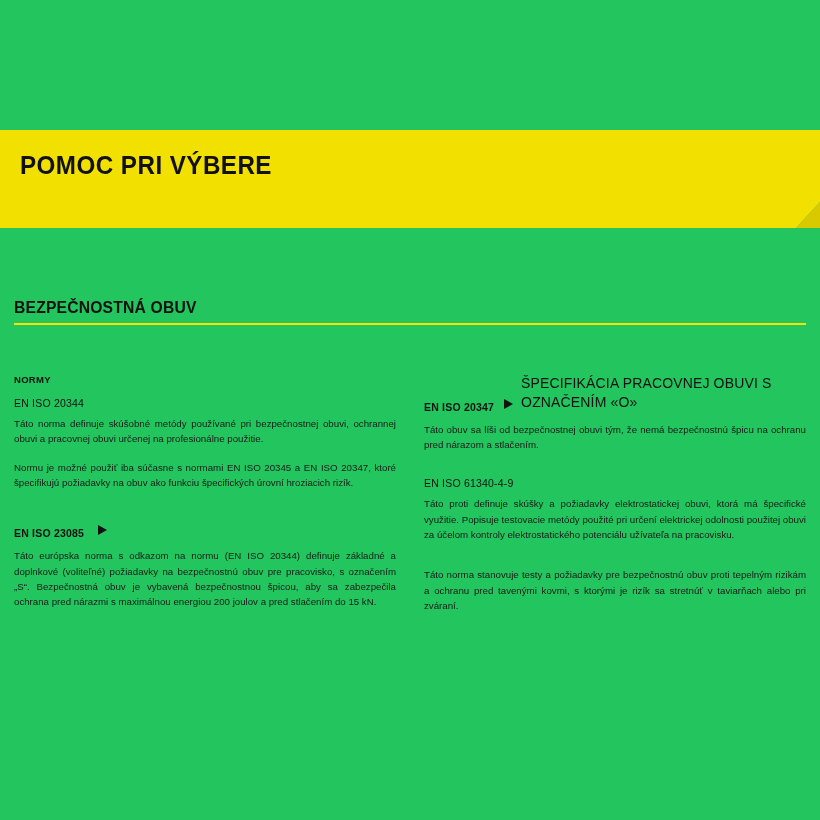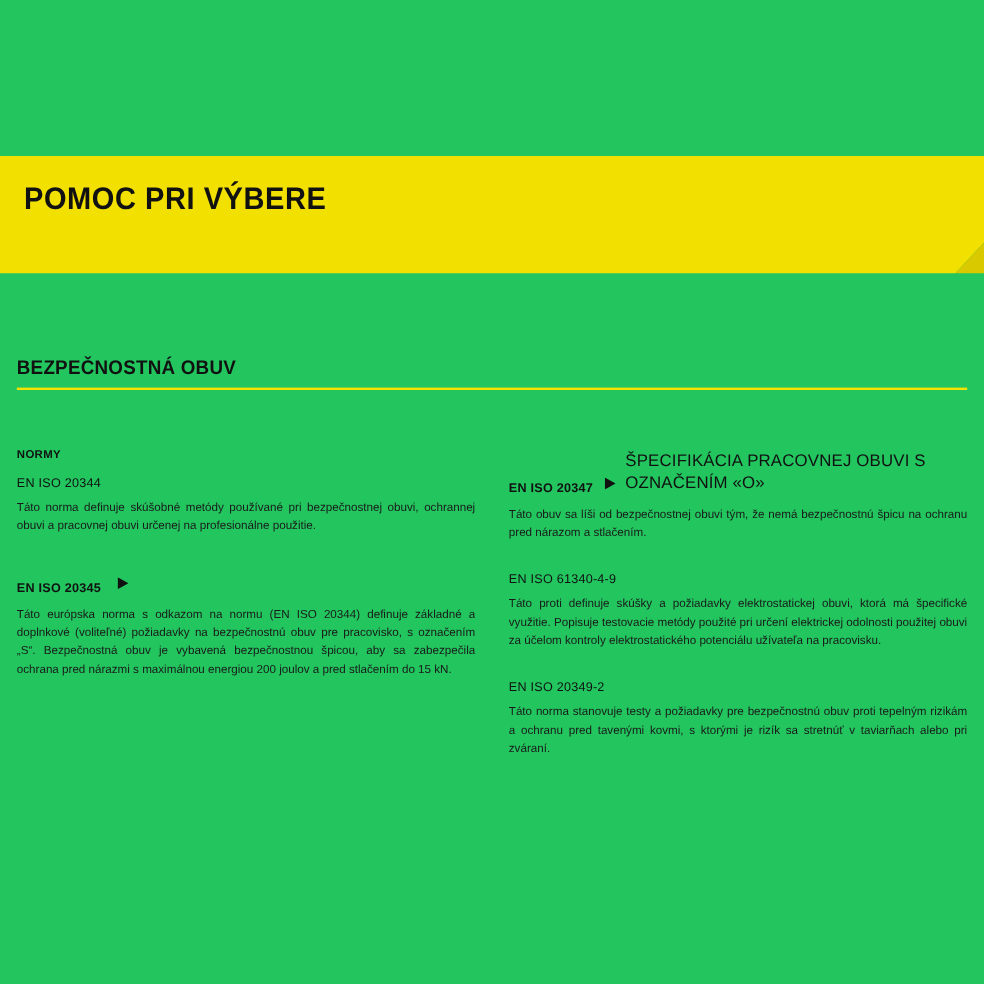--- a/index.html
+++ b/index.html
@@ -166,25 +166,26 @@
     <div class="section-rule"></div>
   </div>
 
   <div class="columns">
 
     <div class="col left">
       <div class="label-small">NORMY</div>
 
       <div class="norm-code">EN ISO 20344</div>
       <p class="body-text">Táto norma definuje skúšobné metódy používané pri bezpečnostnej obuvi, ochrannej obuvi a pracovnej obuvi určenej na profesionálne použitie.</p>
+      <p class="body-text">Normu je možné použiť iba súčasne s normami EN ISO 20345 a EN ISO 20347, ktoré špecifikujú požiadavky na obuv ako funkciu špecifických úrovní hroziacich rizík.</p>
 
       <div class="gap-16"></div>
 
       <div class="spec-row">
-        <div class="spec-code">EN ISO 20345</div>
+        <div class="spec-code">EN ISO 23085</div>
         <div class="spec-arrow">
           <svg width="9" height="10" viewBox="0 0 9 10">
               <polygon points="0,0 9,5 0,10" fill="#111111"></polygon>
             </svg>
         </div>
       </div>
       <p class="body-text">Táto európska norma s odkazom na normu (EN ISO 20344) definuje základné a doplnkové (voliteľné) požiadavky na bezpečnostnú obuv pre pracovisko, s označením „S“. Bezpečnostná obuv je vybavená bezpečnostnou špicou, aby sa zabezpečila ochrana pred nárazmi s maximálnou energiou 200 joulov a pred stlačením do 15 kN.</p>
     </div>
 
     <div class="col right">
@@ -199,18 +200,17 @@
       </div>
       <p class="body-text">Táto obuv sa líši od bezpečnostnej obuvi tým, že nemá bezpečnostnú špicu na ochranu pred nárazom a stlačením.</p>
 
       <div class="gap-12"></div>
 
       <div class="norm-code">EN ISO 61340-4-9</div>
       <p class="body-text">Táto proti definuje skúšky a požiadavky elektrostatickej obuvi, ktorá má špecifické využitie. Popisuje testovacie metódy použité pri určení elektrickej odolnosti použitej obuvi za účelom kontroly elektrostatického potenciálu užívateľa na pracovisku.</p>
 
       <div class="gap-12"></div>
 
-      <div class="norm-code">EN ISO 20349-2</div>
       <p class="body-text">Táto norma stanovuje testy a požiadavky pre bezpečnostnú obuv proti tepelným rizikám a ochranu pred tavenými kovmi, s ktorými je rizík sa stretnúť v taviarňach alebo pri zváraní.</p>
     </div>
 
   </div>
 </div>
 
 </body></html>

